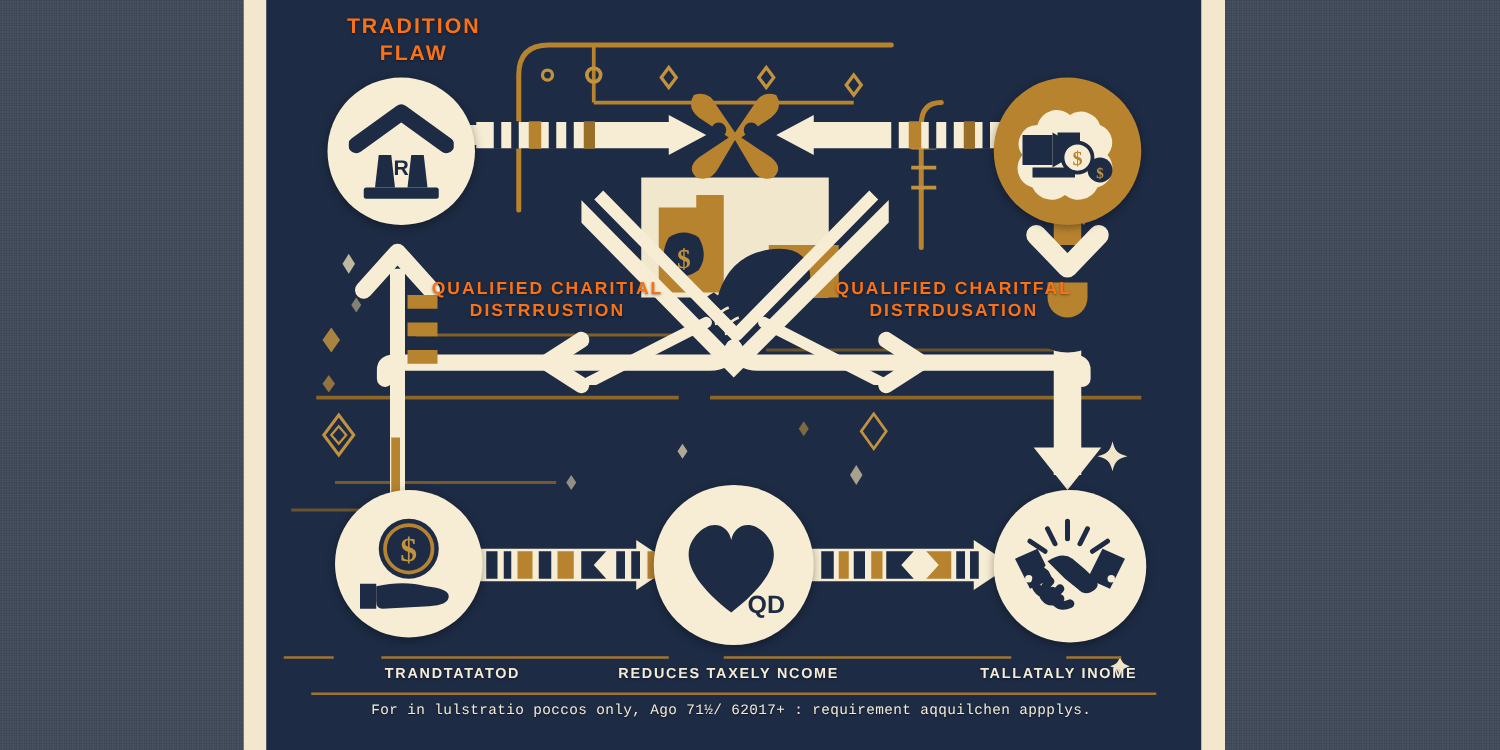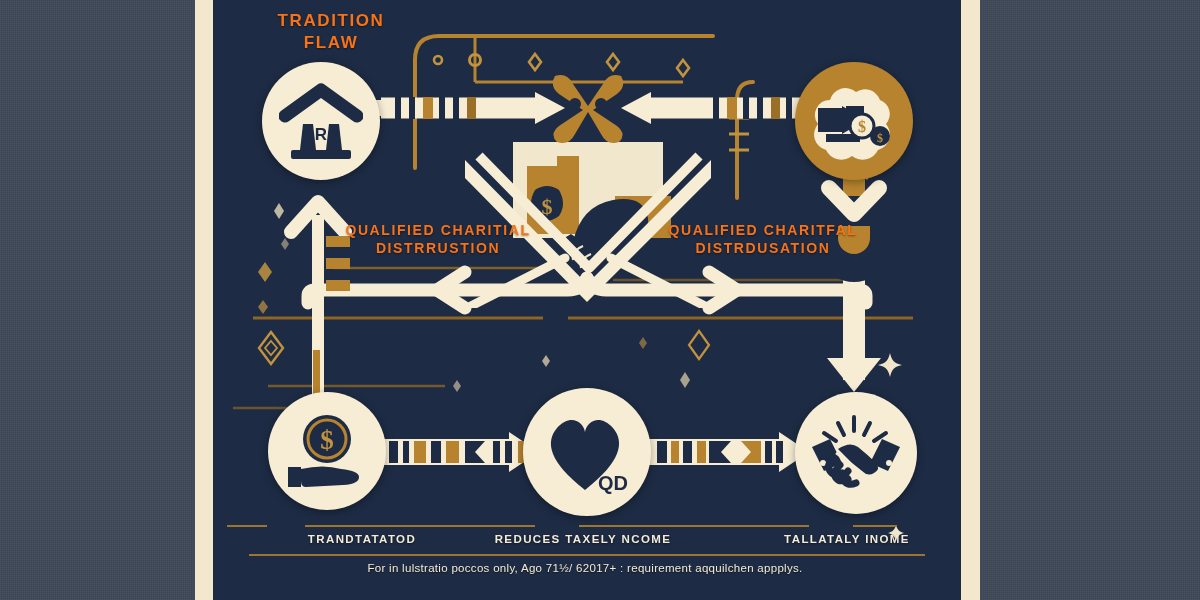--- a/index.html
+++ b/index.html
@@ -84,21 +84,21 @@
 
   .footer-note {
     position: absolute;
     left: 0;
     width: 744px;
     top: 562px;
     text-align: center;
     color: #f4ecd8;
     font-size: 11.5px;
     letter-spacing: 0.3px;
-    font-family: Liberation Sans, sans-serif;
+    font-family: Liberation Mono, monospace;
     text-shadow: 0 1px 1px rgba(0,0,0,0.5);
   }
 
   .bottom-label {
     position: absolute;
     top: 533px;
     color: #f4ecd8;
     font-weight: 700;
     font-size: 11.5px;
     letter-spacing: 1.4px;

